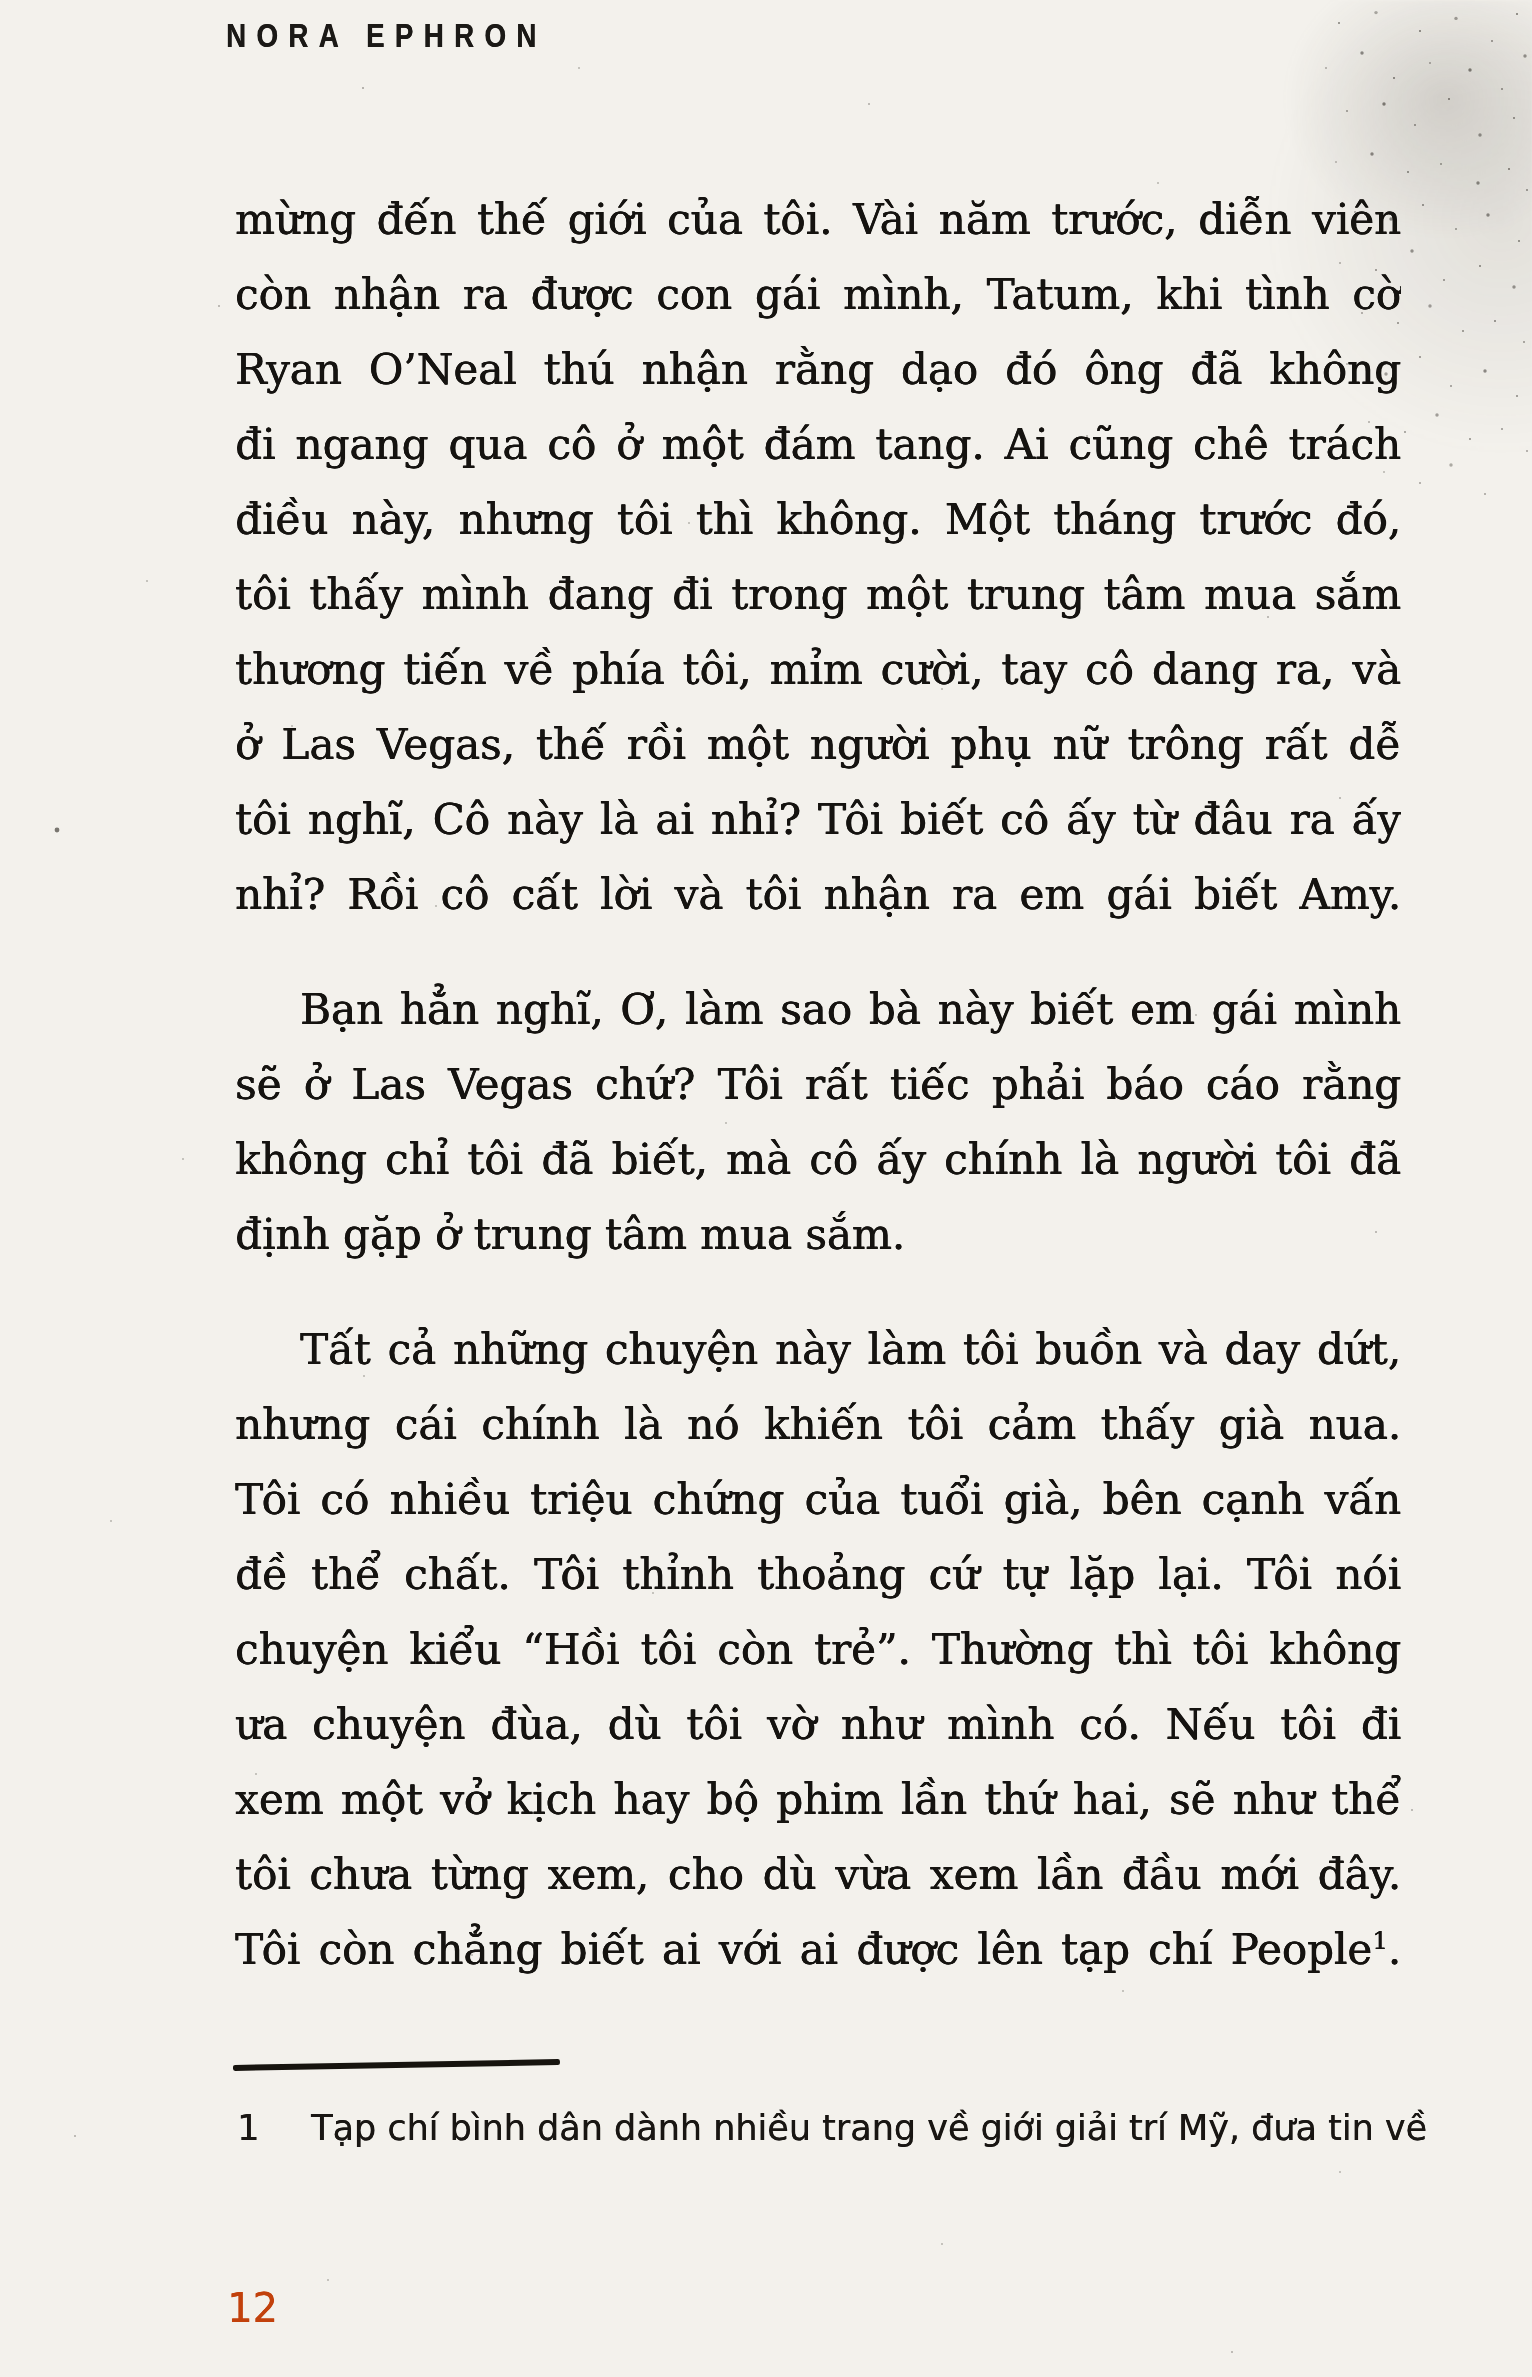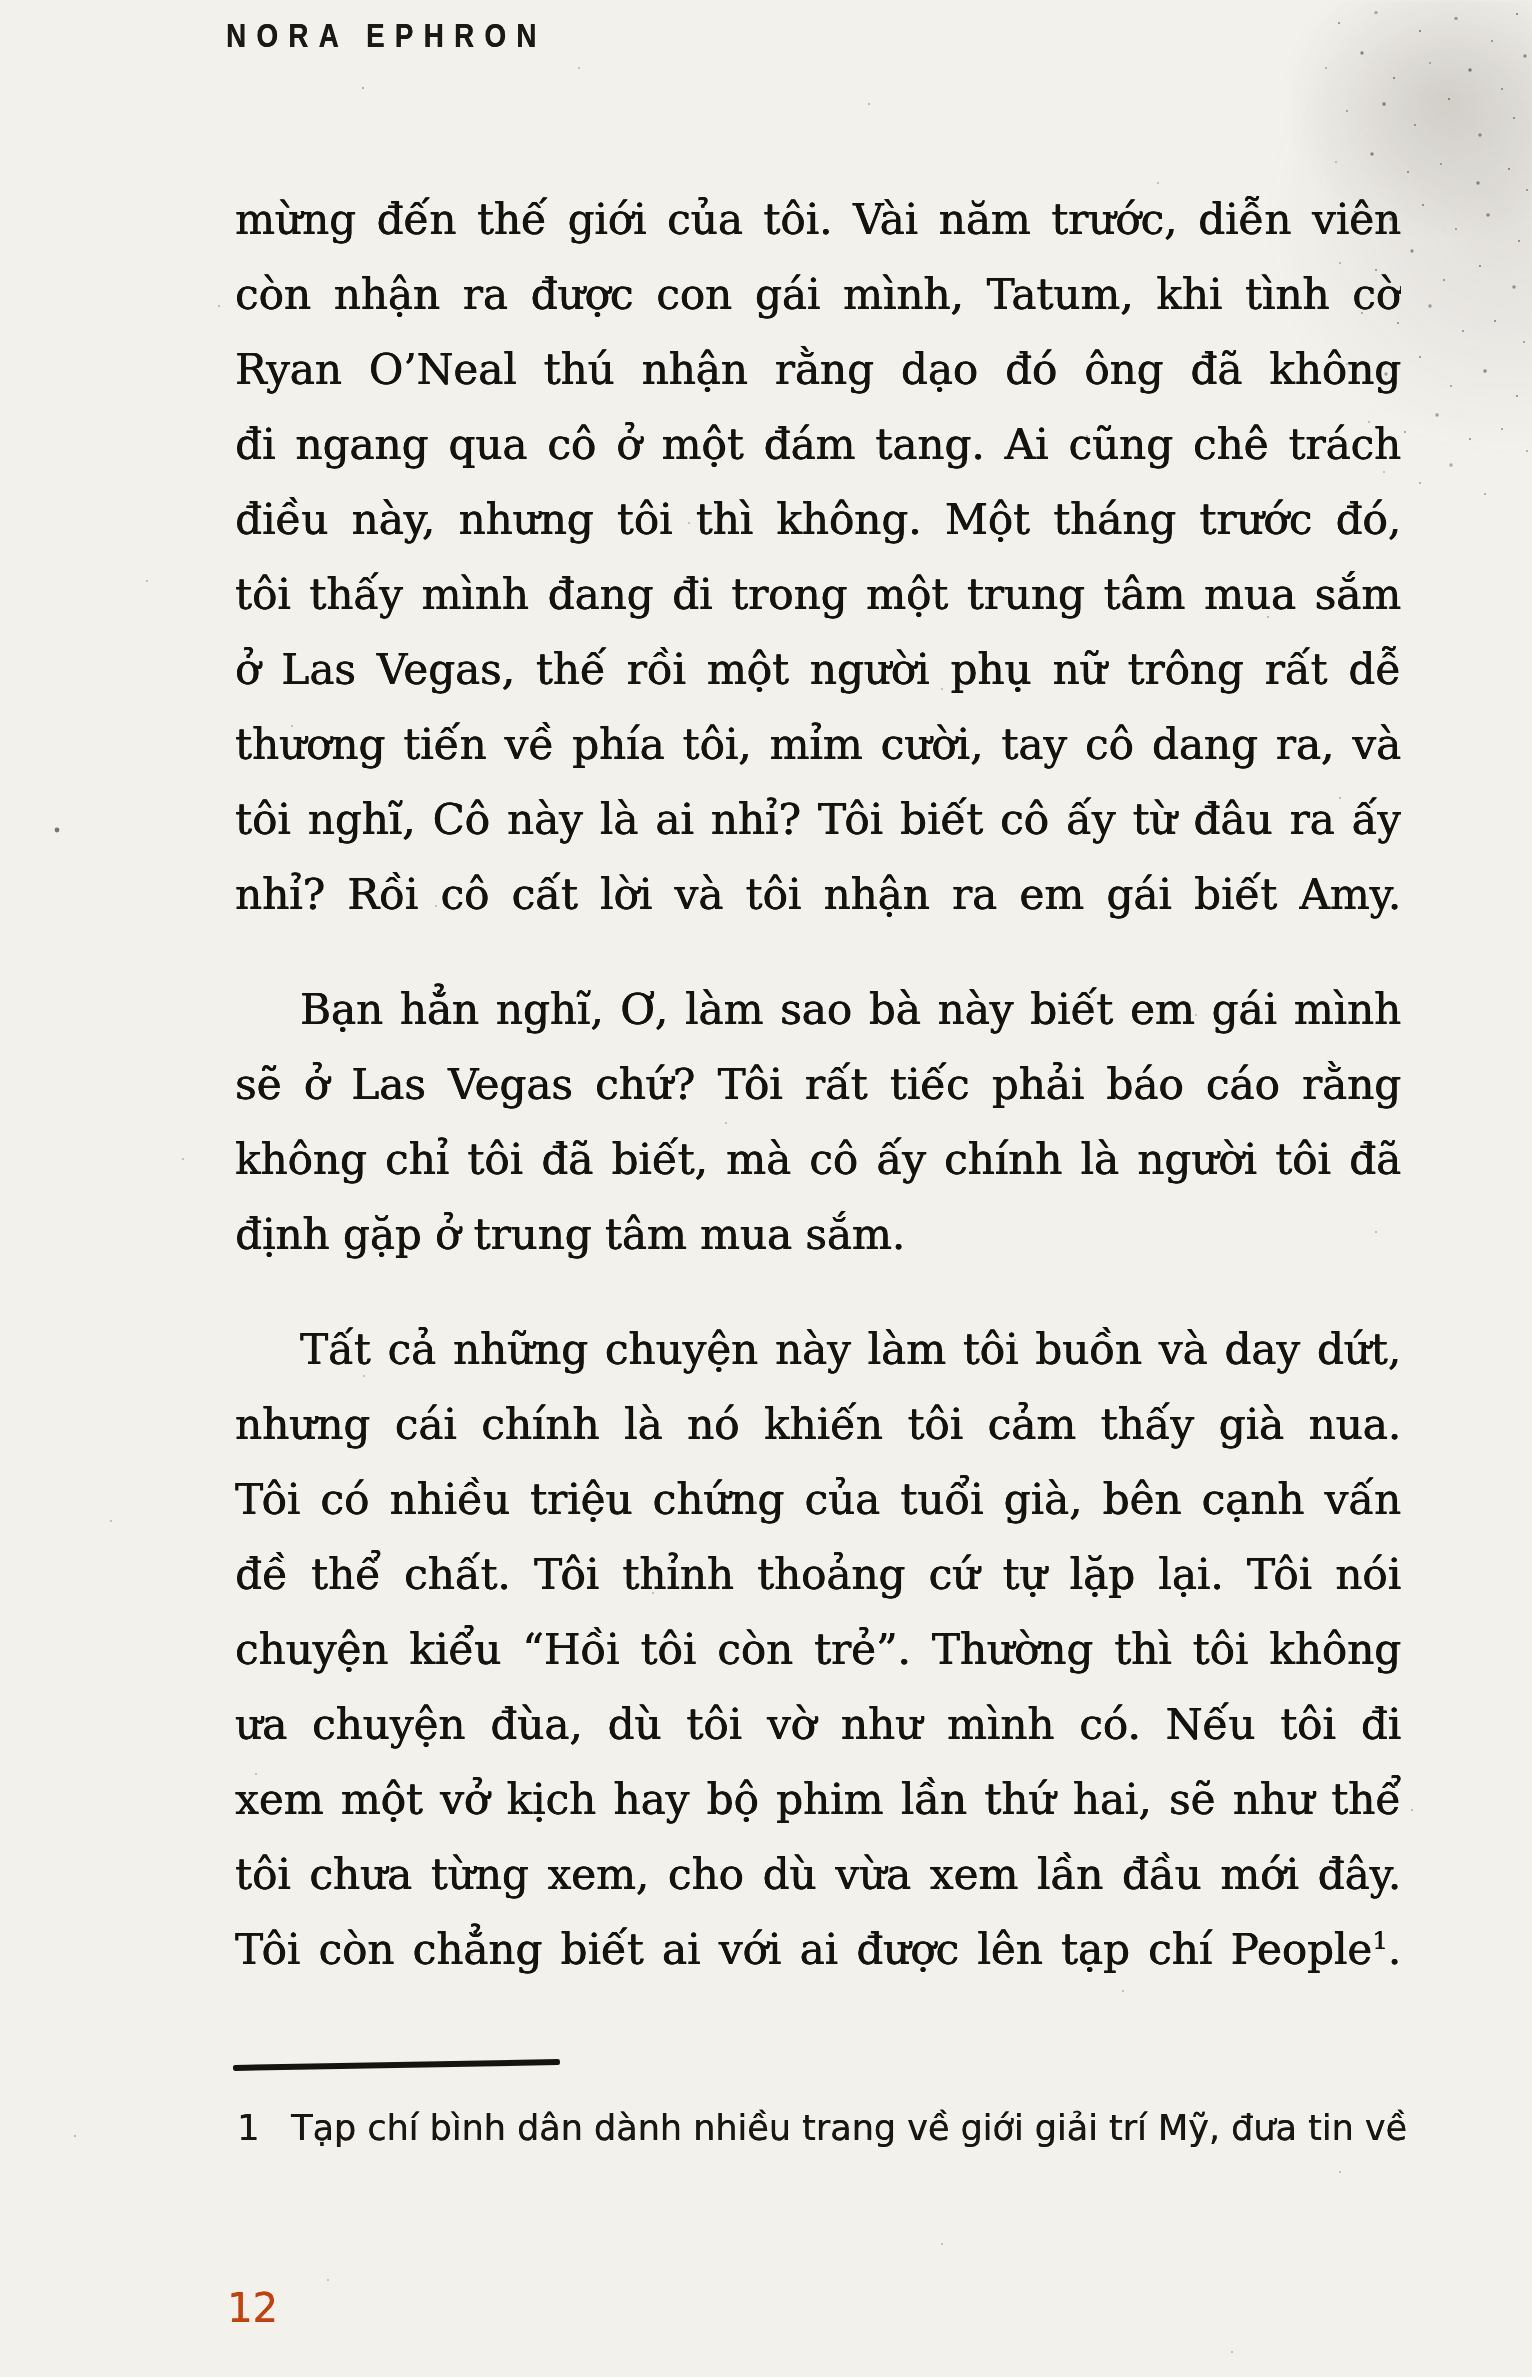--- a/index.html
+++ b/index.html
@@ -104,21 +104,21 @@
   }
   .footnote{
     position:absolute;left:237px;top:2091px;width:1186px;
     font-family:"DejaVu Sans", sans-serif;
     font-size:35px;line-height:74px;
     display:flex;
     color:#191613;
     text-shadow:0.4px 0 0 currentColor;
   }
   .fn-marker{width:54px;flex:0 0 54px;}
-  .fn-line{white-space:nowrap;}
+  .fn-line{white-space:nowrap;margin-left:20px;}
   .page-number{
     position:absolute;left:227px;top:2285px;
     font-family:"DejaVu Sans", sans-serif;
     font-size:40px;color:#c2410c;
     text-shadow:0.4px 0 0 currentColor;
   }
 </style>
 </head>
 <body>
 
@@ -129,22 +129,22 @@
 <div class="author-header">NORA EPHRON</div>
 
 <div class="body-col">
   <div class="para">
     <div class="bl">mừng đến thế giới của tôi. Vài năm trước, diễn viên</div>
     <div class="bl">còn nhận ra được con gái mình, Tatum, khi tình cờ</div>
     <div class="bl">Ryan O’Neal thú nhận rằng dạo đó ông đã không</div>
     <div class="bl">đi ngang qua cô ở một đám tang. Ai cũng chê trách</div>
     <div class="bl">điều này, nhưng tôi thì không. Một tháng trước đó,</div>
     <div class="bl">tôi thấy mình đang đi trong một trung tâm mua sắm</div>
+    <div class="bl">thương tiến về phía tôi, mỉm cười, tay cô dang ra, và</div>
     <div class="bl">ở Las Vegas, thế rồi một người phụ nữ trông rất dễ</div>
-    <div class="bl">thương tiến về phía tôi, mỉm cười, tay cô dang ra, và</div>
     <div class="bl">tôi nghĩ, Cô này là ai nhỉ? Tôi biết cô ấy từ đâu ra ấy</div>
     <div class="bl">nhỉ? Rồi cô cất lời và tôi nhận ra em gái biết Amy.</div>
   </div>
   <div class="para">
     <div class="bl indent">Bạn hẳn nghĩ, Ơ, làm sao bà này biết em gái mình</div>
     <div class="bl">sẽ ở Las Vegas chứ? Tôi rất tiếc phải báo cáo rằng</div>
     <div class="bl">không chỉ tôi đã biết, mà cô ấy chính là người tôi đã</div>
     <div class="bl short">định gặp ở trung tâm mua sắm.</div>
   </div>
   <div class="para">

